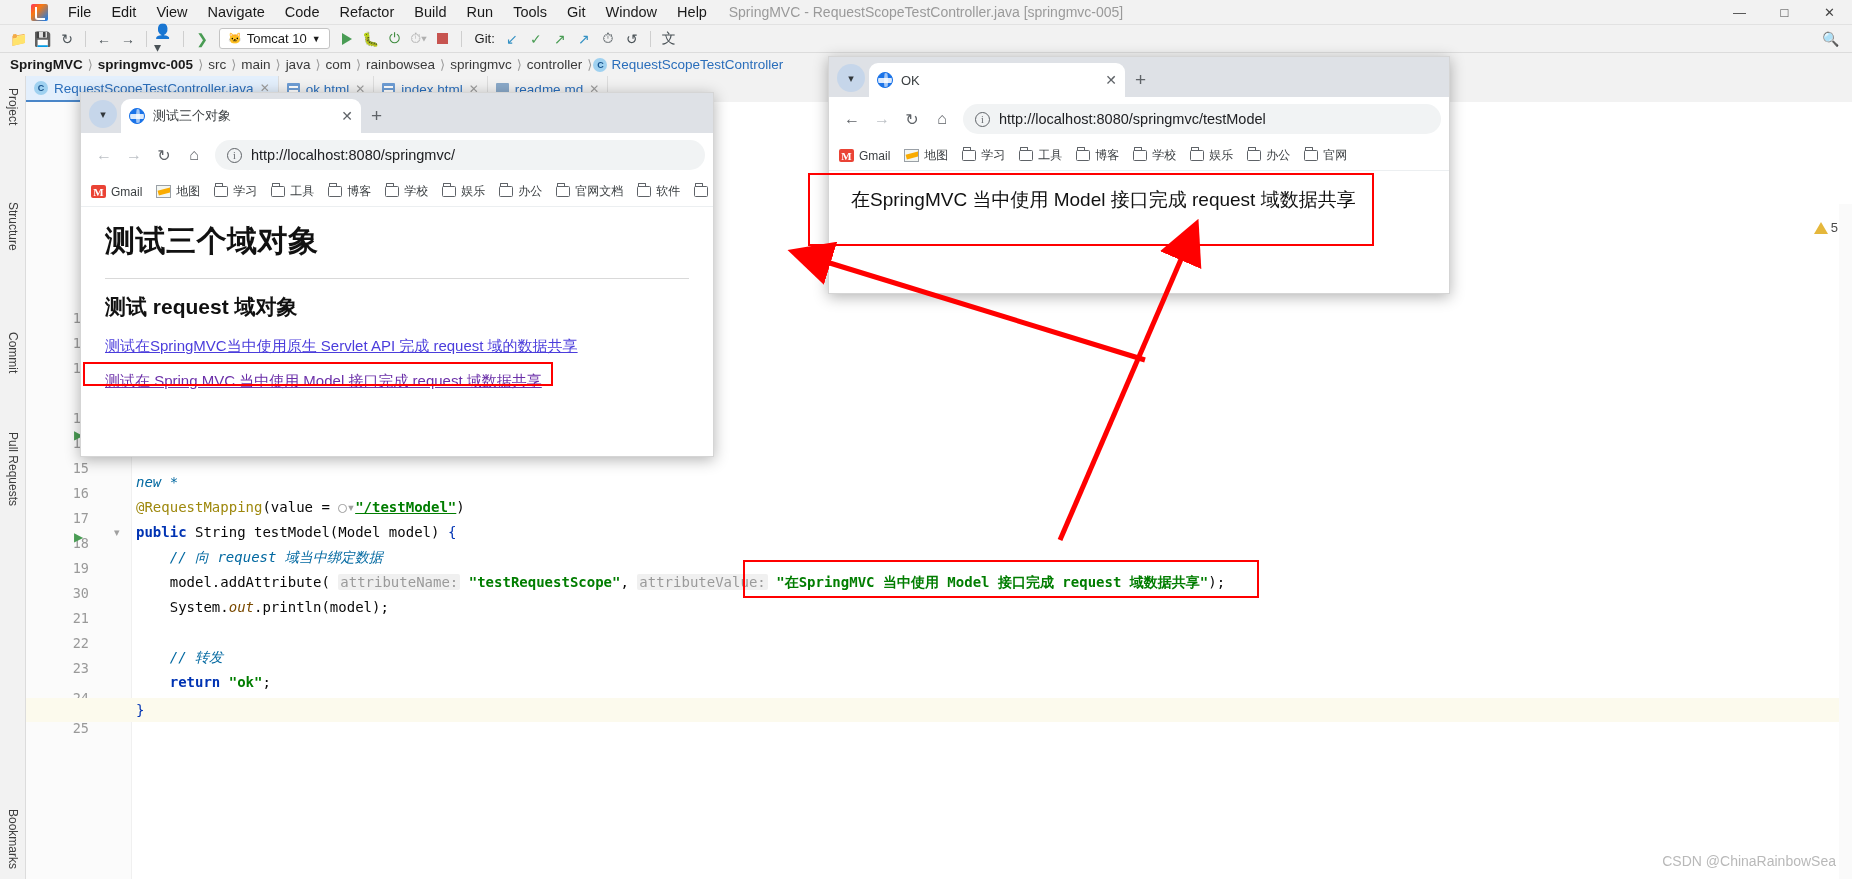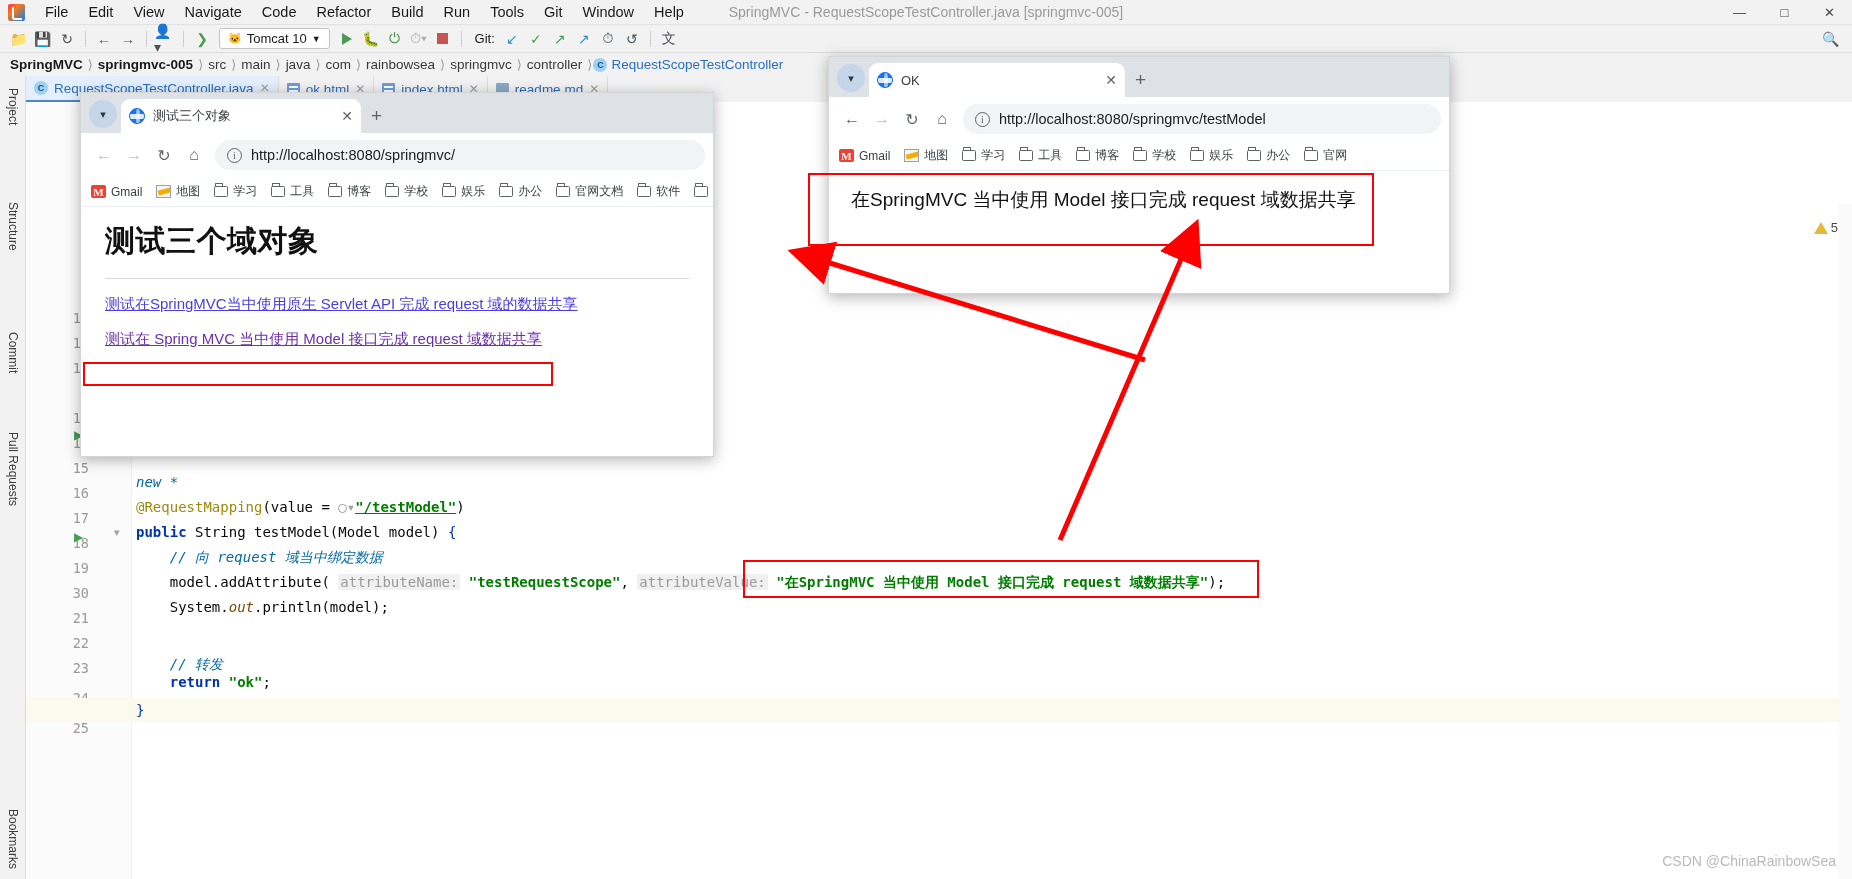--- a/index.html
+++ b/index.html
@@ -11,20 +11,21 @@
   }
   #root { position: relative; width: 1852px; height: 879px; }
 
   
   .ide { position: absolute; inset: 0; background: #f2f2f2; }
 
   .titlebar {
     position: absolute; top: 0; left: 0; right: 0; height: 25px;
     background: #f2f2f2; display: flex; align-items: center;
     border-bottom: 1px solid #e2e2e2;
+    padding-left: 23px;
   }
   .ij-logo {
     width: 17px; height: 17px; margin-left: 8px; margin-right: 10px;
     background: linear-gradient(135deg,#fe315d 0%,#f97a12 35%,#087cfa 100%);
     border-radius: 2px; position: relative; flex: none;
   }
   .ij-logo::after {
     content: ""; position: absolute; left: 4px; top: 3px; width: 8px; height: 11px;
     border-left: 2px solid #fff; border-bottom: 2px solid #fff;
     border-bottom-left-radius: 3px;
@@ -423,21 +424,21 @@
 
       <div class="hl-line" style="top:596px;"></div>
 
       <div class="code">
         <div class="cline" style="top:368px;"><span class="cmt">new *</span></div>
         <div class="cline" style="top:393px;"><span class="ann">@RequestMapping</span><span>(value = </span><span style="color:#a0a0a0;">◯▾</span><span class="str ul">"/testModel"</span><span>)</span></div>
         <div class="cline" style="top:418px;"><span class="kw">public</span><span> String testModel(Model model) </span><span class="brace">{</span></div>
         <div class="cline" style="top:443px;"><span class="cmt">&nbsp;&nbsp;&nbsp;&nbsp;// 向 request 域当中绑定数据</span></div>
         <div class="cline" style="top:468px;"><span>&nbsp;&nbsp;&nbsp;&nbsp;model.addAttribute( </span><span class="hint">attributeName:</span><span> </span><span class="str">"testRequestScope"</span><span>, </span><span class="hint">attributeValue:</span><span> </span><span class="str">"在SpringMVC 当中使用 Model 接口完成 request 域数据共享"</span><span>);</span></div>
         <div class="cline" style="top:493px;"><span>&nbsp;&nbsp;&nbsp;&nbsp;System.</span><span style="color:#7a4a00;font-style:italic;">out</span><span>.println(model);</span></div>
-        <div class="cline" style="top:543px;margin-top:7px;"><span class="cmt">&nbsp;&nbsp;&nbsp;&nbsp;// 转发</span></div>
+        <div class="cline" style="top:543px;"><span class="cmt">&nbsp;&nbsp;&nbsp;&nbsp;// 转发</span></div>
         <div class="cline" style="top:568px;"><span>&nbsp;&nbsp;&nbsp;&nbsp;</span><span class="kw">return</span><span> </span><span class="str">"ok"</span><span>;</span></div>
         <div class="cline" style="top:596px;"><span class="brace">}</span></div>
       </div>
 
       <div class="warn-badge">
         <span class="wtri"></span>
         <span>5</span>
       </div>
       <div class="scroll-right"></div>
     </div>
@@ -569,20 +570,21 @@
           <span class="folder"></span>
           <span>软件</span>
         </div>
       <div class="bm">
           <span class="folder"></span>
         </div>
     </div>
     <div class="bpage p1">
       <h1>测试三个域对象</h1>
       <hr>
+      <h2>测试 request 域对象</h2>
       <a class="lnk" href="#">测试在SpringMVC当中使用原生 Servlet API 完成 request 域的数据共享</a>
       <a class="lnk visited" href="#">测试在 Spring MVC 当中使用 Model 接口完成 request 域数据共享</a>
     </div>
   </div>
 
   <div class="redbox" style="left:83px; top:362px; width:470px; height:24px;"></div>
 
   <div class="redbox" style="left:743px; top:560px; width:516px; height:38px;"></div>
 
   <svg class="arrow-svg" width="1852" height="879">

